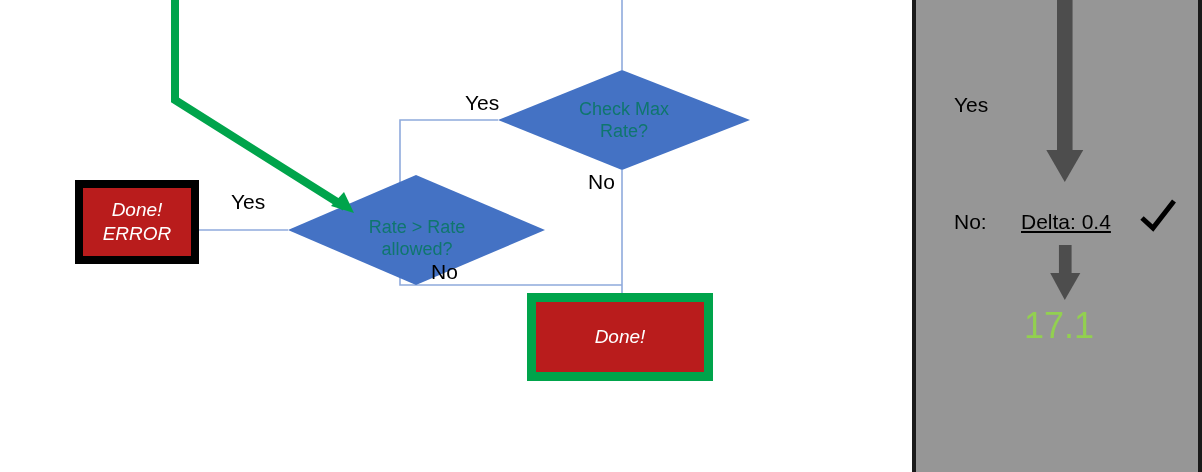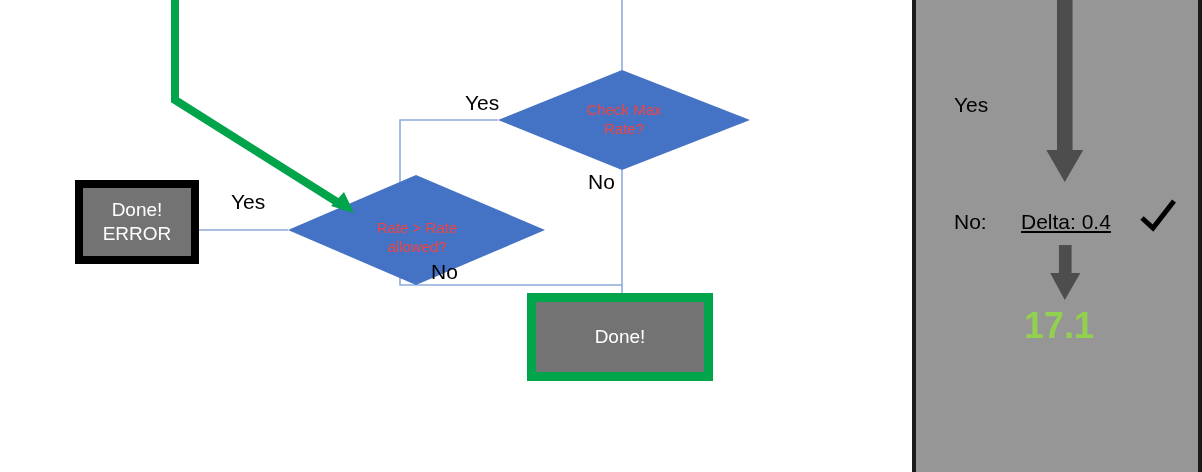--- a/index.html
+++ b/index.html
@@ -32,48 +32,49 @@
     width: 100%; height: 100%;
     overflow: visible;
   }
 
   .node-label {
     position: absolute;
     display: flex;
     align-items: center;
     justify-content: center;
     text-align: center;
-    color: #ef4444;
-    font-size: 15px;
+    color: #0f766e;
+    font-size: 18px;
     line-height: 1.25;
     pointer-events: none;
     white-space: pre-line;
   }
 
   .edge-label {
     position: absolute;
     color: #000000;
     font-size: 21px;
     line-height: 1;
     white-space: nowrap;
   }
 
   
   .proc-box {
     position: absolute;
     box-sizing: border-box;
-    background: #737373;
+    background: #b91c1c;
     display: flex;
     align-items: center;
     justify-content: center;
     text-align: center;
     color: #ffffff;
     font-size: 19px;
     line-height: 1.25;
     white-space: pre-line;
+    font-style: italic;
   }
   #box-error {
     left: 75px; top: 180px;
     width: 124px; height: 84px;
     border: 8px solid #000000;
   }
   #box-done {
     left: 527px; top: 293px;
     width: 186px; height: 88px;
     border: 9px solid #00A44B;
@@ -97,21 +98,21 @@
     white-space: nowrap;
   }
   #side-yes  { left: 38px;  top: 94px; }
   #side-no   { left: 38px;  top: 211px; text-align: center; }
   #side-delta{ left: 105px; top: 211px; text-decoration: underline; }
   #side-value {
     position: absolute;
     left: 108px; top: 308px;
     color: #92D050;
     font-size: 36px;
-    font-weight: bold;
+    font-weight: normal;
     line-height: 1;
     white-space: nowrap;
   }
   #check-icon {
     position: absolute;
     left: 222px; top: 197px;
     width: 40px; height: 40px;
   }
 </style>
 </head>

